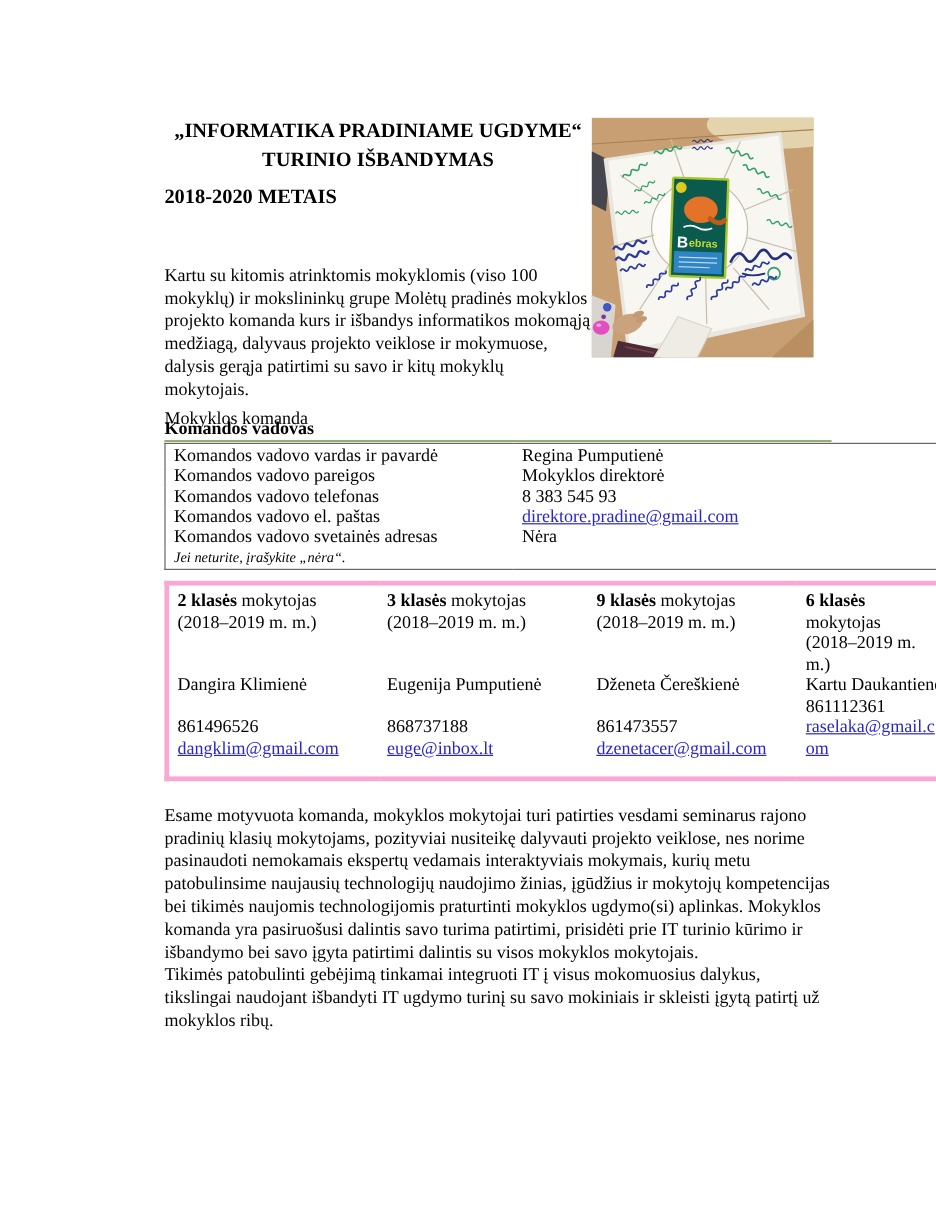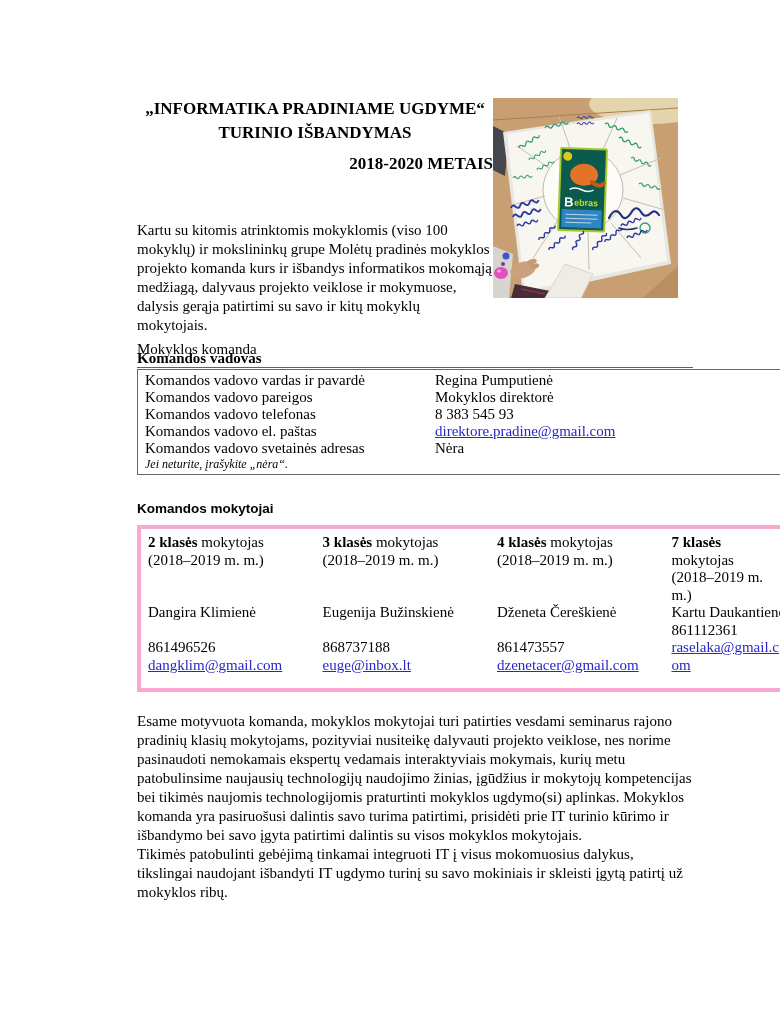--- a/index.html
+++ b/index.html
@@ -6,21 +6,21 @@
   body{
     width:780px;height:1009px;position:relative;
     font-family:"Liberation Serif","DejaVu Serif",serif;
     color:#000;font-size:15px;
   }
   .page{position:absolute;inset:0;background:#fff;overflow:hidden;}
 
   
   .col-left{position:absolute;left:137px;top:97px;width:356px;}
   .title-line{font-weight:bold;font-size:17px;line-height:24px;text-align:center;}
-  .subtitle{font-weight:bold;font-size:17px;line-height:18px;text-align:right;margin-top:10px;}
+  .subtitle{font-weight:bold;font-size:17px;line-height:18px;text-align:left;margin-top:10px;}
   .intro{margin:48px 0 0 0;line-height:19px;}
   .caption{margin:5px 0 0 0;line-height:19px;}
 
   .photo{position:absolute;left:493px;top:98px;width:185px;height:200px;}
   .photo svg{display:block;}
 
   
   .full{position:absolute;left:137px;top:350px;width:556px;}
 
   .h-serif{font-weight:bold;font-size:15px;line-height:16px;border-bottom:1px solid #4d7c0f;padding-bottom:1px;}
@@ -178,48 +178,47 @@
         <tr>
           <td class="lt-label">Komandos vadovo svetainės adresas</td>
           <td class="lt-value">Nėra</td>
         </tr>
         <tr class="leader-note">
           <td colspan="2">Jei neturite, įrašykite „nėra“.</td>
         </tr>
       </tbody>
     </table>
 
-    <div class="h-sans">Komandos mokytojai</div>
 
     <table class="teachers-table">
       <tbody>
         <tr>
           <td class="c1 wide">
             <div class="t-head"><span class="b">2 klasės</span><span> mokytojas</span></div>
             <div class="t-years">(2018–2019 m. m.)</div>
             <div class="t-name">Dangira Klimienė</div>
             <div class="t-phone">861496526</div>
             <div class="t-email"><a class="link">dangklim@gmail.com</a></div>
           </td>
           <td class="c2 wide">
             <div class="t-head"><span class="b">3 klasės</span><span> mokytojas</span></div>
             <div class="t-years">(2018–2019 m. m.)</div>
-            <div class="t-name">Eugenija Bužinskienė</div>
+            <div class="t-name">Eugenija Pumputienė</div>
             <div class="t-phone">868737188</div>
             <div class="t-email"><a class="link">euge@inbox.lt</a></div>
           </td>
           <td class="c3 wide">
-            <div class="t-head"><span class="b">4 klasės</span><span> mokytojas</span></div>
+            <div class="t-head"><span class="b">9 klasės</span><span> mokytojas</span></div>
             <div class="t-years">(2018–2019 m. m.)</div>
             <div class="t-name">Dženeta Čereškienė</div>
             <div class="t-phone">861473557</div>
             <div class="t-email"><a class="link">dzenetacer@gmail.com</a></div>
           </td>
           <td class="c4 narrow">
-            <div class="t-head"><span class="b">7 klasės</span><span> mokytojas</span></div>
+            <div class="t-head"><span class="b">6 klasės</span><span> mokytojas</span></div>
             <div class="t-years">(2018–2019 m. m.)</div>
             <div class="t-name">Kartu Daukantienė</div>
             <div class="t-phone">861112361</div>
             <div class="t-email"><a class="link">raselaka@gmail.com</a></div>
           </td>
         </tr>
       </tbody>
     </table>
 
     <div class="closing">

